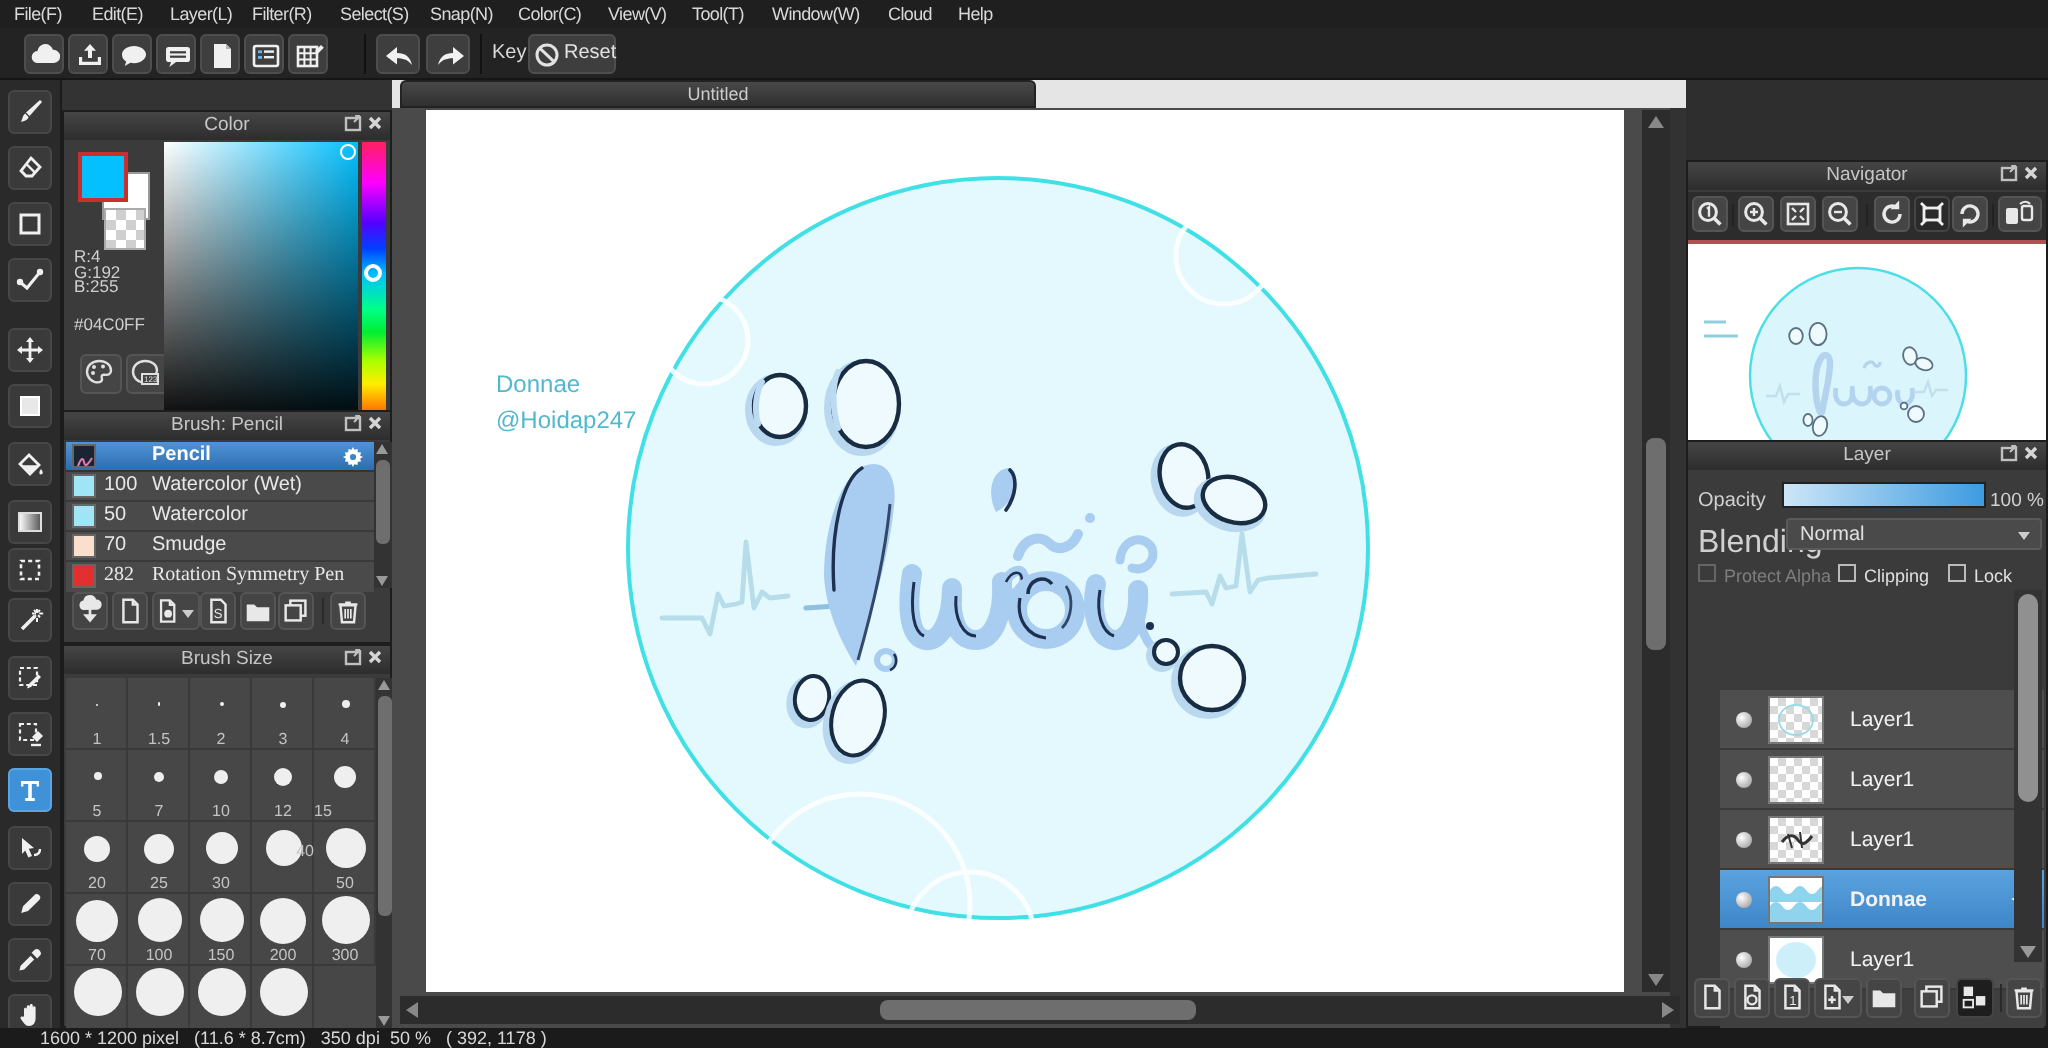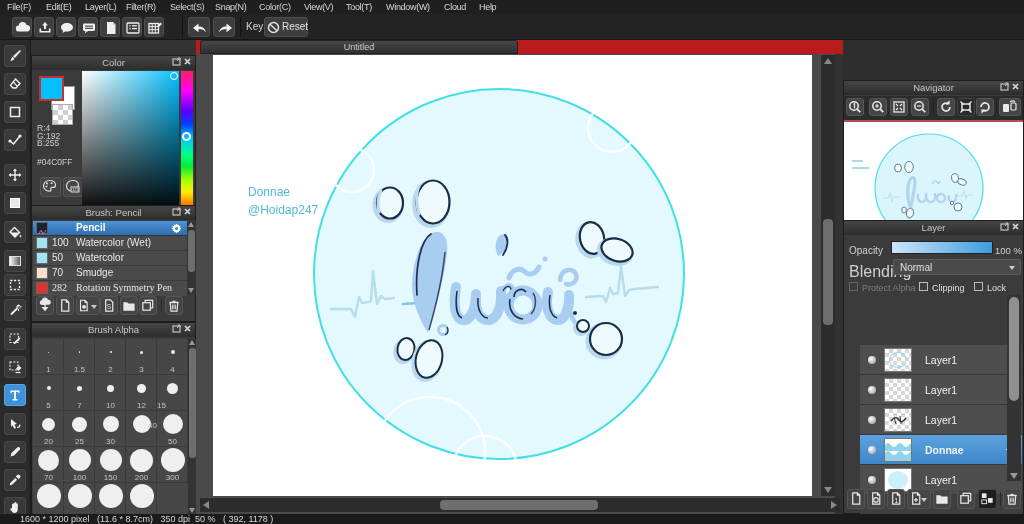--- a/index.html
+++ b/index.html
@@ -398,21 +398,21 @@
           <svg width="16" height="17" viewBox="0 0 17 17">
               <path d="M4.5 5.5h8l-.8 9H5.3z" fill="none" stroke="#e8e8e8" stroke-width="1.3"></path>
               <path d="M3.5 5h10M7 4h3" stroke="#e8e8e8" stroke-width="1.2"></path>
               <path d="M7 7.5v5M8.5 7.5v5M10 7.5v5" stroke="#e8e8e8" stroke-width="0.9"></path>
             </svg>
         </div>
       </div>
     </div>
 
     <div class="panel" style="left:0;top:282px;width:165px;height:192px;">
-      <div class="ptitle">Brush Alpha</div>
+      <div class="ptitle">Brush Size</div>
       <div class="picons"><svg width="20" height="10" viewBox="0 0 20 10">
             <rect x="1" y="2" width="7" height="6" fill="none" stroke="#c0c0c0" stroke-width="1.2"></rect>
             <path d="M5 4l3-3M8 1h-2.4M8 1v2.4" stroke="#c0c0c0" stroke-width="1"></path>
             <path d="M13 2l5 5M18 2l-5 5" stroke="#d5d5d5" stroke-width="1.7"></path>
           </svg></div>
       <div id="bsgrid" class="abs" style="left:1px;top:16px;width:155px;height:175px;background:#474747;">
           <div style="position: absolute; left: 0px; top: 0px; width: 31px; height: 36px; border-right: 1px solid rgb(58, 58, 58); border-bottom: 1px solid rgb(58, 58, 58);">
             <div style="position: absolute; left: 15px; top: 12.5px; width: 1px; height: 1px; background: rgb(239, 239, 239); border-radius: 50%;"></div>
             <div style="position: absolute; left: 0px; top: 26px; width: 31px; text-align: center; color: rgb(196, 196, 196); font-size: 8px;">1</div>
           </div>
@@ -510,21 +510,21 @@
         <div class="abs" style="left:1px;top:1px;width:0;height:0;border-left:3.5px solid transparent;border-right:3.5px solid transparent;border-bottom:5px solid #999;"></div>
         <div class="abs" style="left:1px;top:9px;width:7px;height:110px;background:#6e6e6e;border-radius:3px;"></div>
         <div class="abs" style="left:1px;bottom:1px;width:0;height:0;border-left:3.5px solid transparent;border-right:3.5px solid transparent;border-top:5px solid #999;"></div>
       </div>
     </div>
   </div>
 
   <div id="canvasarea" class="abs" style="left:196px;top:40px;width:647px;height:474px;background:#4a4a4a;">
     <div class="abs" style="right:0;top:0;width:8px;height:474px;background:#323232;"></div>
 
-    <div class="abs" style="left:0;top:0;width:647px;height:14px;background:#b91c1c;">
+    <div class="abs" style="left:0;top:0;width:647px;height:14px;background:#e5e5e5;">
       <div class="abs" style="left:4px;top:0;width:318px;height:14px;background:linear-gradient(#484848,#303030);border:1px solid #222;border-radius:3px 3px 0 0;color:#cccccc;font-size:9px;line-height:13px;text-align:center;">Untitled</div>
     </div>
 
     <div class="abs" style="left:17px;top:15px;width:599px;height:441px;background:#ffffff;overflow:hidden;">
       <svg width="599" height="441" viewBox="213 55 599 441">
 
         <circle cx="499" cy="274" r="185" fill="#e3f9fd" stroke="#40e0e6" stroke-width="2"></circle>
 
         <g fill="none" stroke="#ffffff" stroke-width="2.5" opacity="0.85">
           <circle cx="612" cy="128" r="24"></circle>

